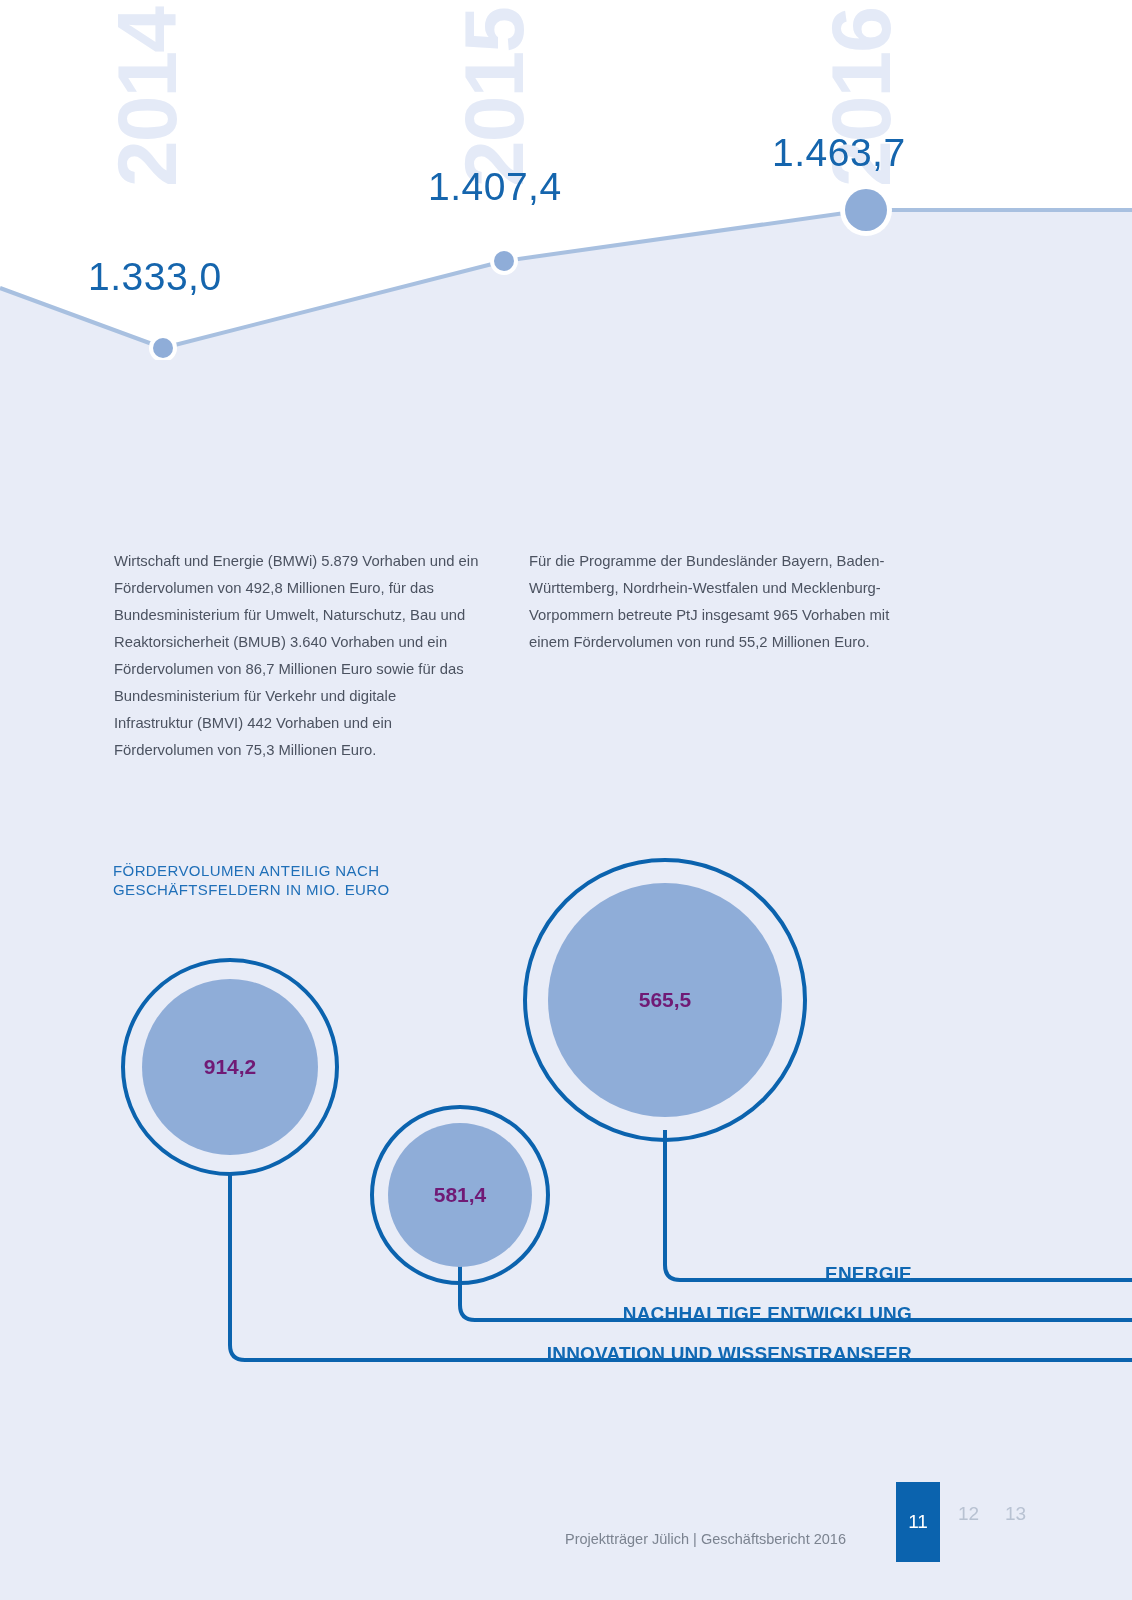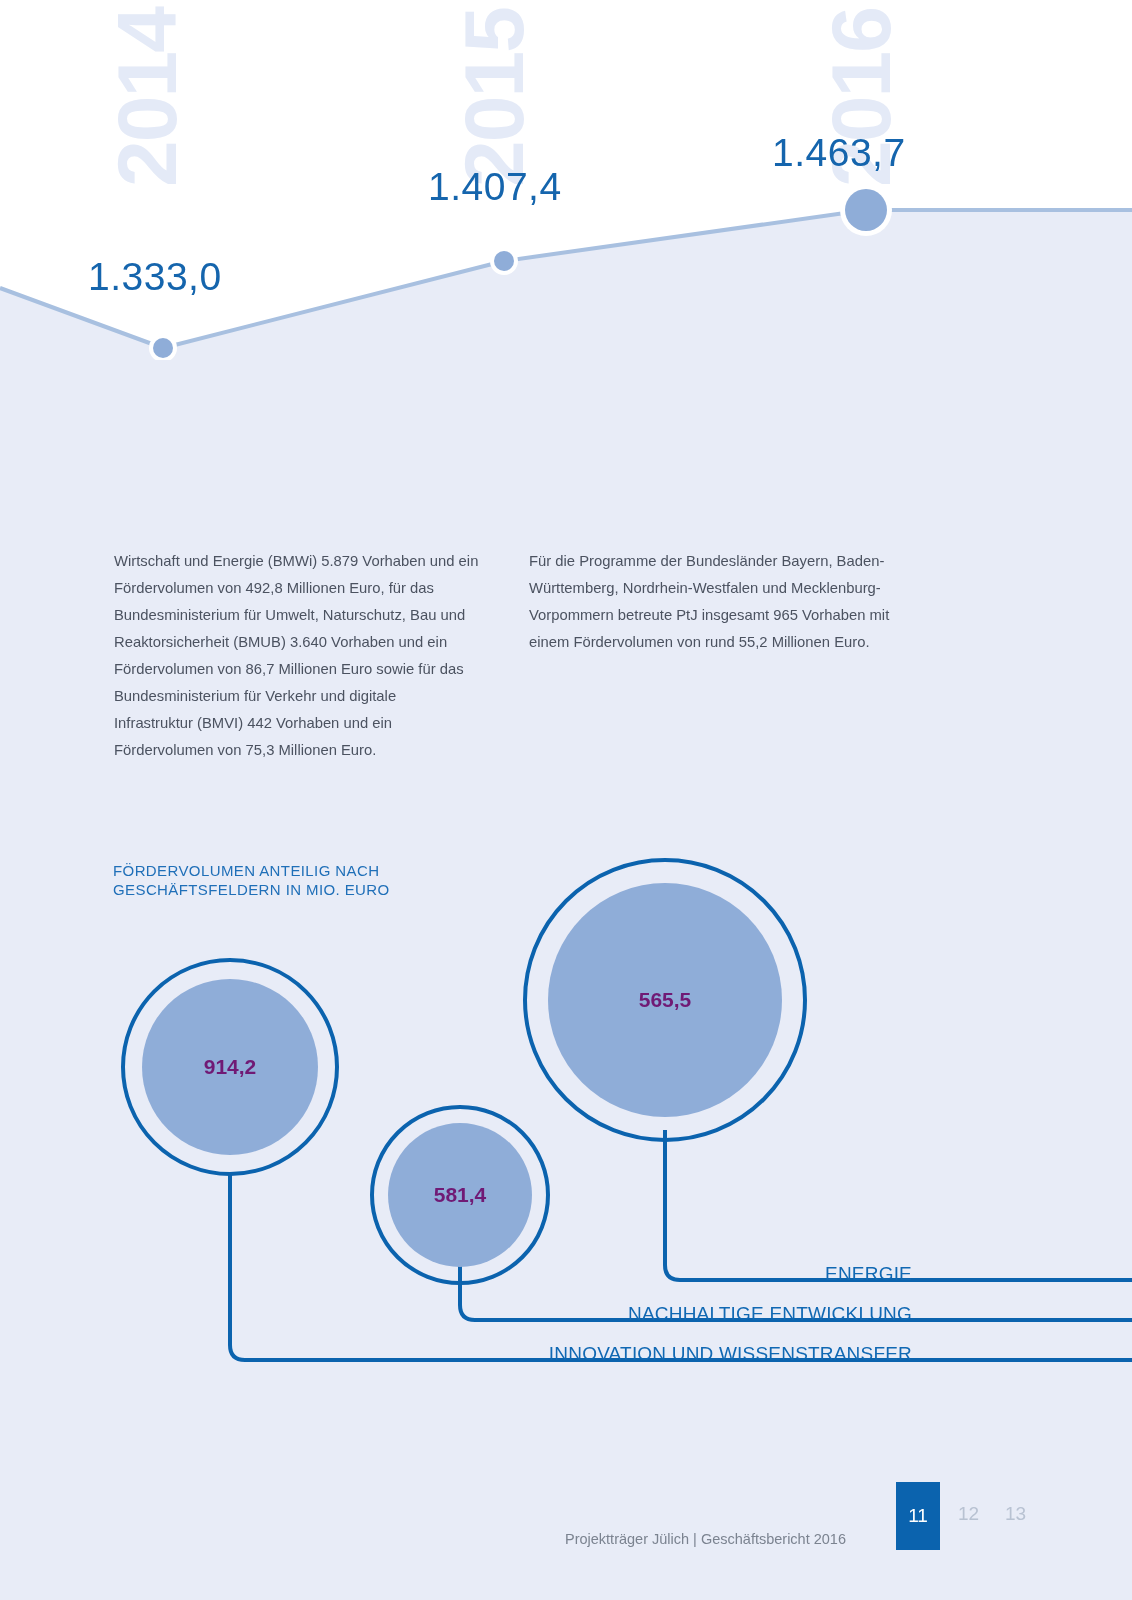--- a/index.html
+++ b/index.html
@@ -100,21 +100,21 @@
     font-size: 21px;
     font-weight: 700;
     white-space: nowrap;
     transform: translate(-50%, -50%);
   }
 
   .legend-label {
     position: absolute;
     color: #1068b3;
     font-size: 19px;
-    font-weight: normal;
+    font-weight: bold;
     letter-spacing: 0.2px;
     white-space: nowrap;
     text-align: right;
     transform: translateX(-100%);
   }
 
   
   #footer {
     position: absolute;
     left: 0;
@@ -128,21 +128,21 @@
     top: 51px;
     font-size: 14.5px;
     color: #7b8390;
     white-space: nowrap;
   }
   #page-current {
     position: absolute;
     left: 896px;
     top: 1482px;
     width: 44px;
-    height: 68px;
+    height: 80px;
     background: #0b63ae;
     color: #ffffff;
     font-size: 19px;
     display: flex;
     align-items: center;
     justify-content: center;
   }
   .page-num {
     position: absolute;
     font-size: 19px;

